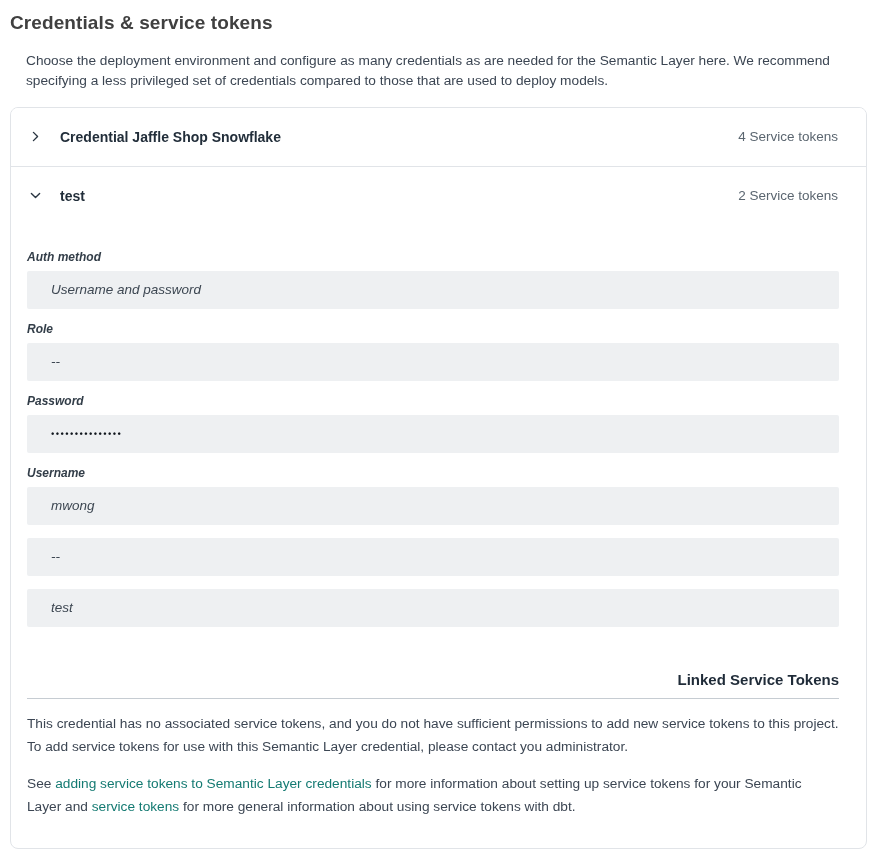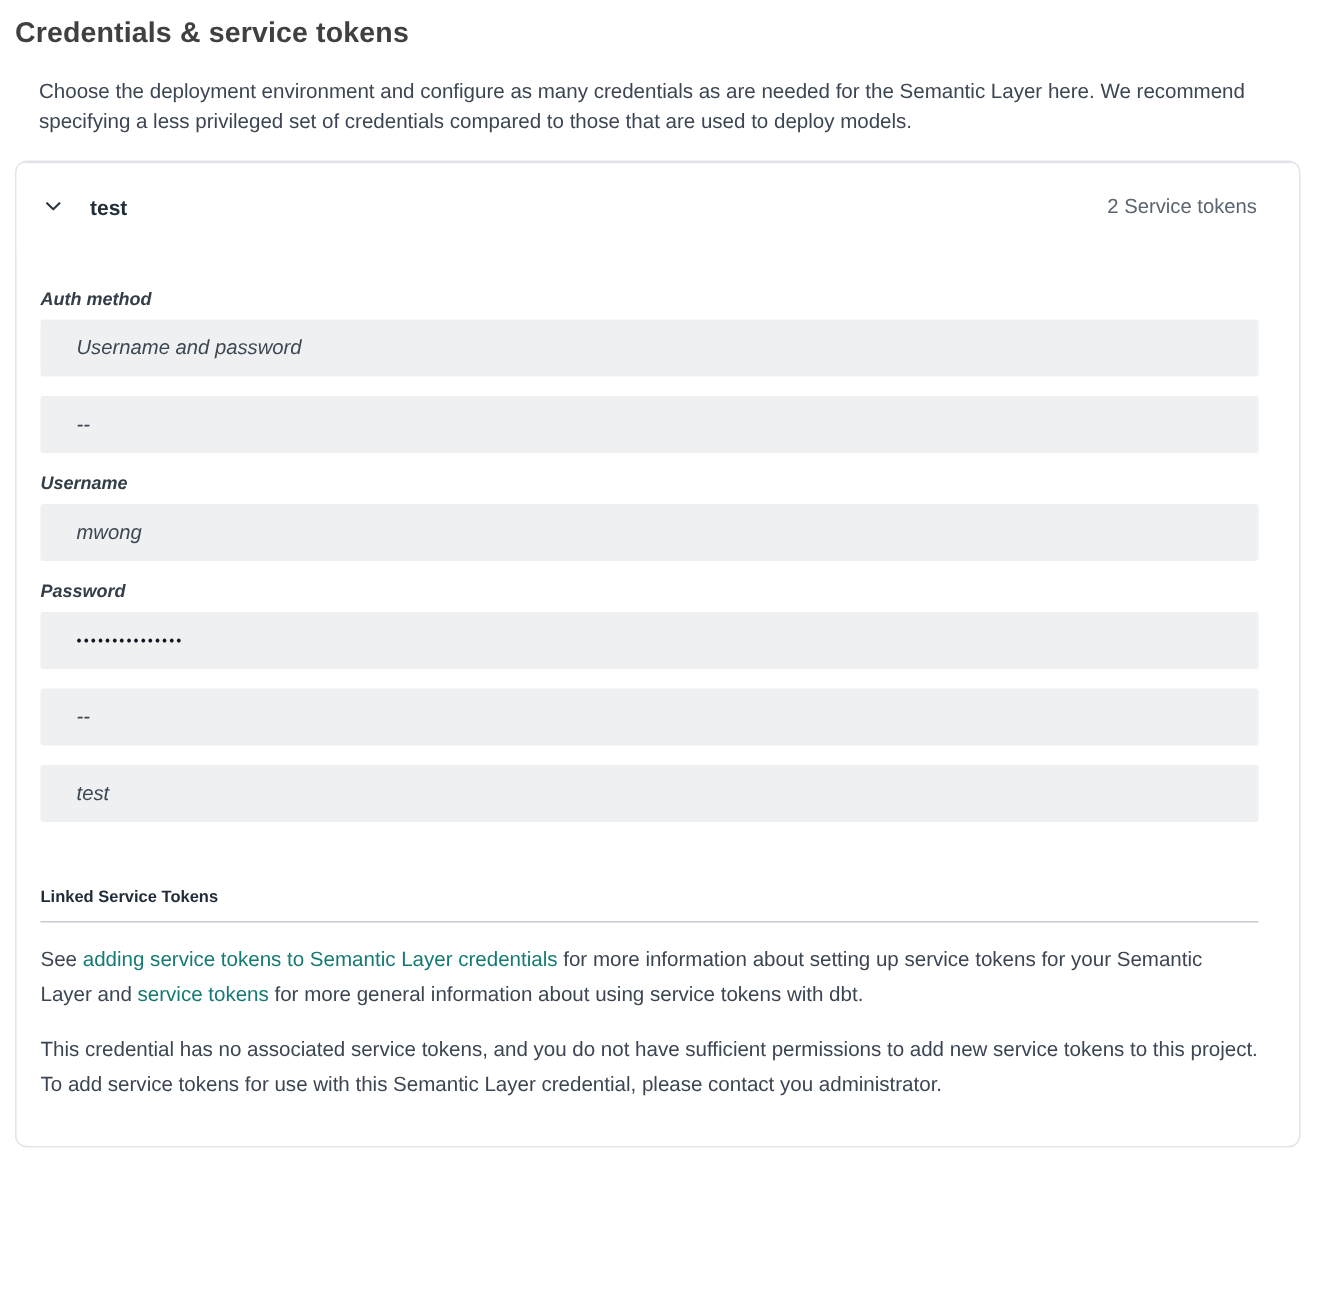--- a/index.html
+++ b/index.html
@@ -79,24 +79,25 @@
     color: #3d4752;
   }
   .field-value.masked {
     font-size: 9px;
     letter-spacing: 1.6px;
     font-weight: 700;
     color: #10161d;
   }
 
   .section-heading {
-    font-size: 11px;
+    font-size: 15px;
     font-weight: 700;
     color: #1f2b38;
     margin: 44px 0 10px 0;
+    text-align: right;
   }
   .section-sep {
     border: none;
     border-top: 1px solid #c6ccd2;
     margin: 0 0 13px 0;
   }
   .para {
     font-size: 13.7px;
     line-height: 1.72;
     color: #3c4653;
@@ -113,20 +114,30 @@
 <body>
 
 <div class="page">
 
   <h1 class="page-title">Credentials &amp; service tokens</h1>
 
   <p class="page-desc">Choose the deployment environment and configure as many credentials as are needed for the Semantic Layer here. We recommend specifying a less privileged set of credentials compared to those that are used to deploy models.</p>
 
   <div class="card">
 
+    <div class="cred-row-header">
+      <span class="chev">
+        <svg width="11" height="11" viewBox="0 0 16 16" fill="none" stroke="#2a3642" stroke-width="2" stroke-linecap="round" stroke-linejoin="round">
+            <path d="M5 2l6 6-6 6"></path>
+          </svg>
+      </span>
+      <span class="cred-name">Credential Jaffle Shop Snowflake</span>
+      <span class="spacer"></span>
+      <span class="token-count">4 Service tokens</span>
+    </div>
 
     <div class="row-divider"></div>
 
     <div class="cred-row-header">
       <span class="chev">
         <svg width="11" height="11" viewBox="0 0 16 16" fill="none" stroke="#2a3642" stroke-width="2" stroke-linecap="round" stroke-linejoin="round">
             <path d="M2 5l6 6 6-6"></path>
           </svg>
       </span>
       <span class="cred-name">test</span>
@@ -135,43 +146,44 @@
     </div>
 
     <div class="cred-body">
 
       <div class="field">
         <div class="field-label">Auth method</div>
         <div class="field-value">Username and password</div>
       </div>
 
       <div class="field">
+        <div class="field-label">Role</div>
         <div class="field-value">--</div>
+      </div>
+
+      <div class="field">
+        <div class="field-label">Password</div>
+        <div class="field-value masked">•••••••••••••••</div>
       </div>
 
       <div class="field">
         <div class="field-label">Username</div>
         <div class="field-value">mwong</div>
-      </div>
-
-      <div class="field">
-        <div class="field-label">Password</div>
-        <div class="field-value masked">•••••••••••••••</div>
       </div>
 
       <div class="field">
         <div class="field-value">--</div>
       </div>
 
       <div class="field">
         <div class="field-value">test</div>
       </div>
 
       <div class="section-heading">Linked Service Tokens</div>
       <hr class="section-sep">
 
+      <p class="para">This credential has no associated service tokens, and you do not have sufficient permissions to add new service tokens to this project. To add service tokens for use with this Semantic Layer credential, please contact you administrator.</p>
+
       <p class="para"><span>See </span><a class="link">adding service tokens to Semantic Layer credentials</a><span> for more information about setting up service tokens for your Semantic Layer and </span><a class="link">service tokens</a><span> for more general information about using service tokens with dbt.</span></p>
-
-      <p class="para">This credential has no associated service tokens, and you do not have sufficient permissions to add new service tokens to this project. To add service tokens for use with this Semantic Layer credential, please contact you administrator.</p>
 
     </div>
   </div>
 </div>
 
 </body></html>

